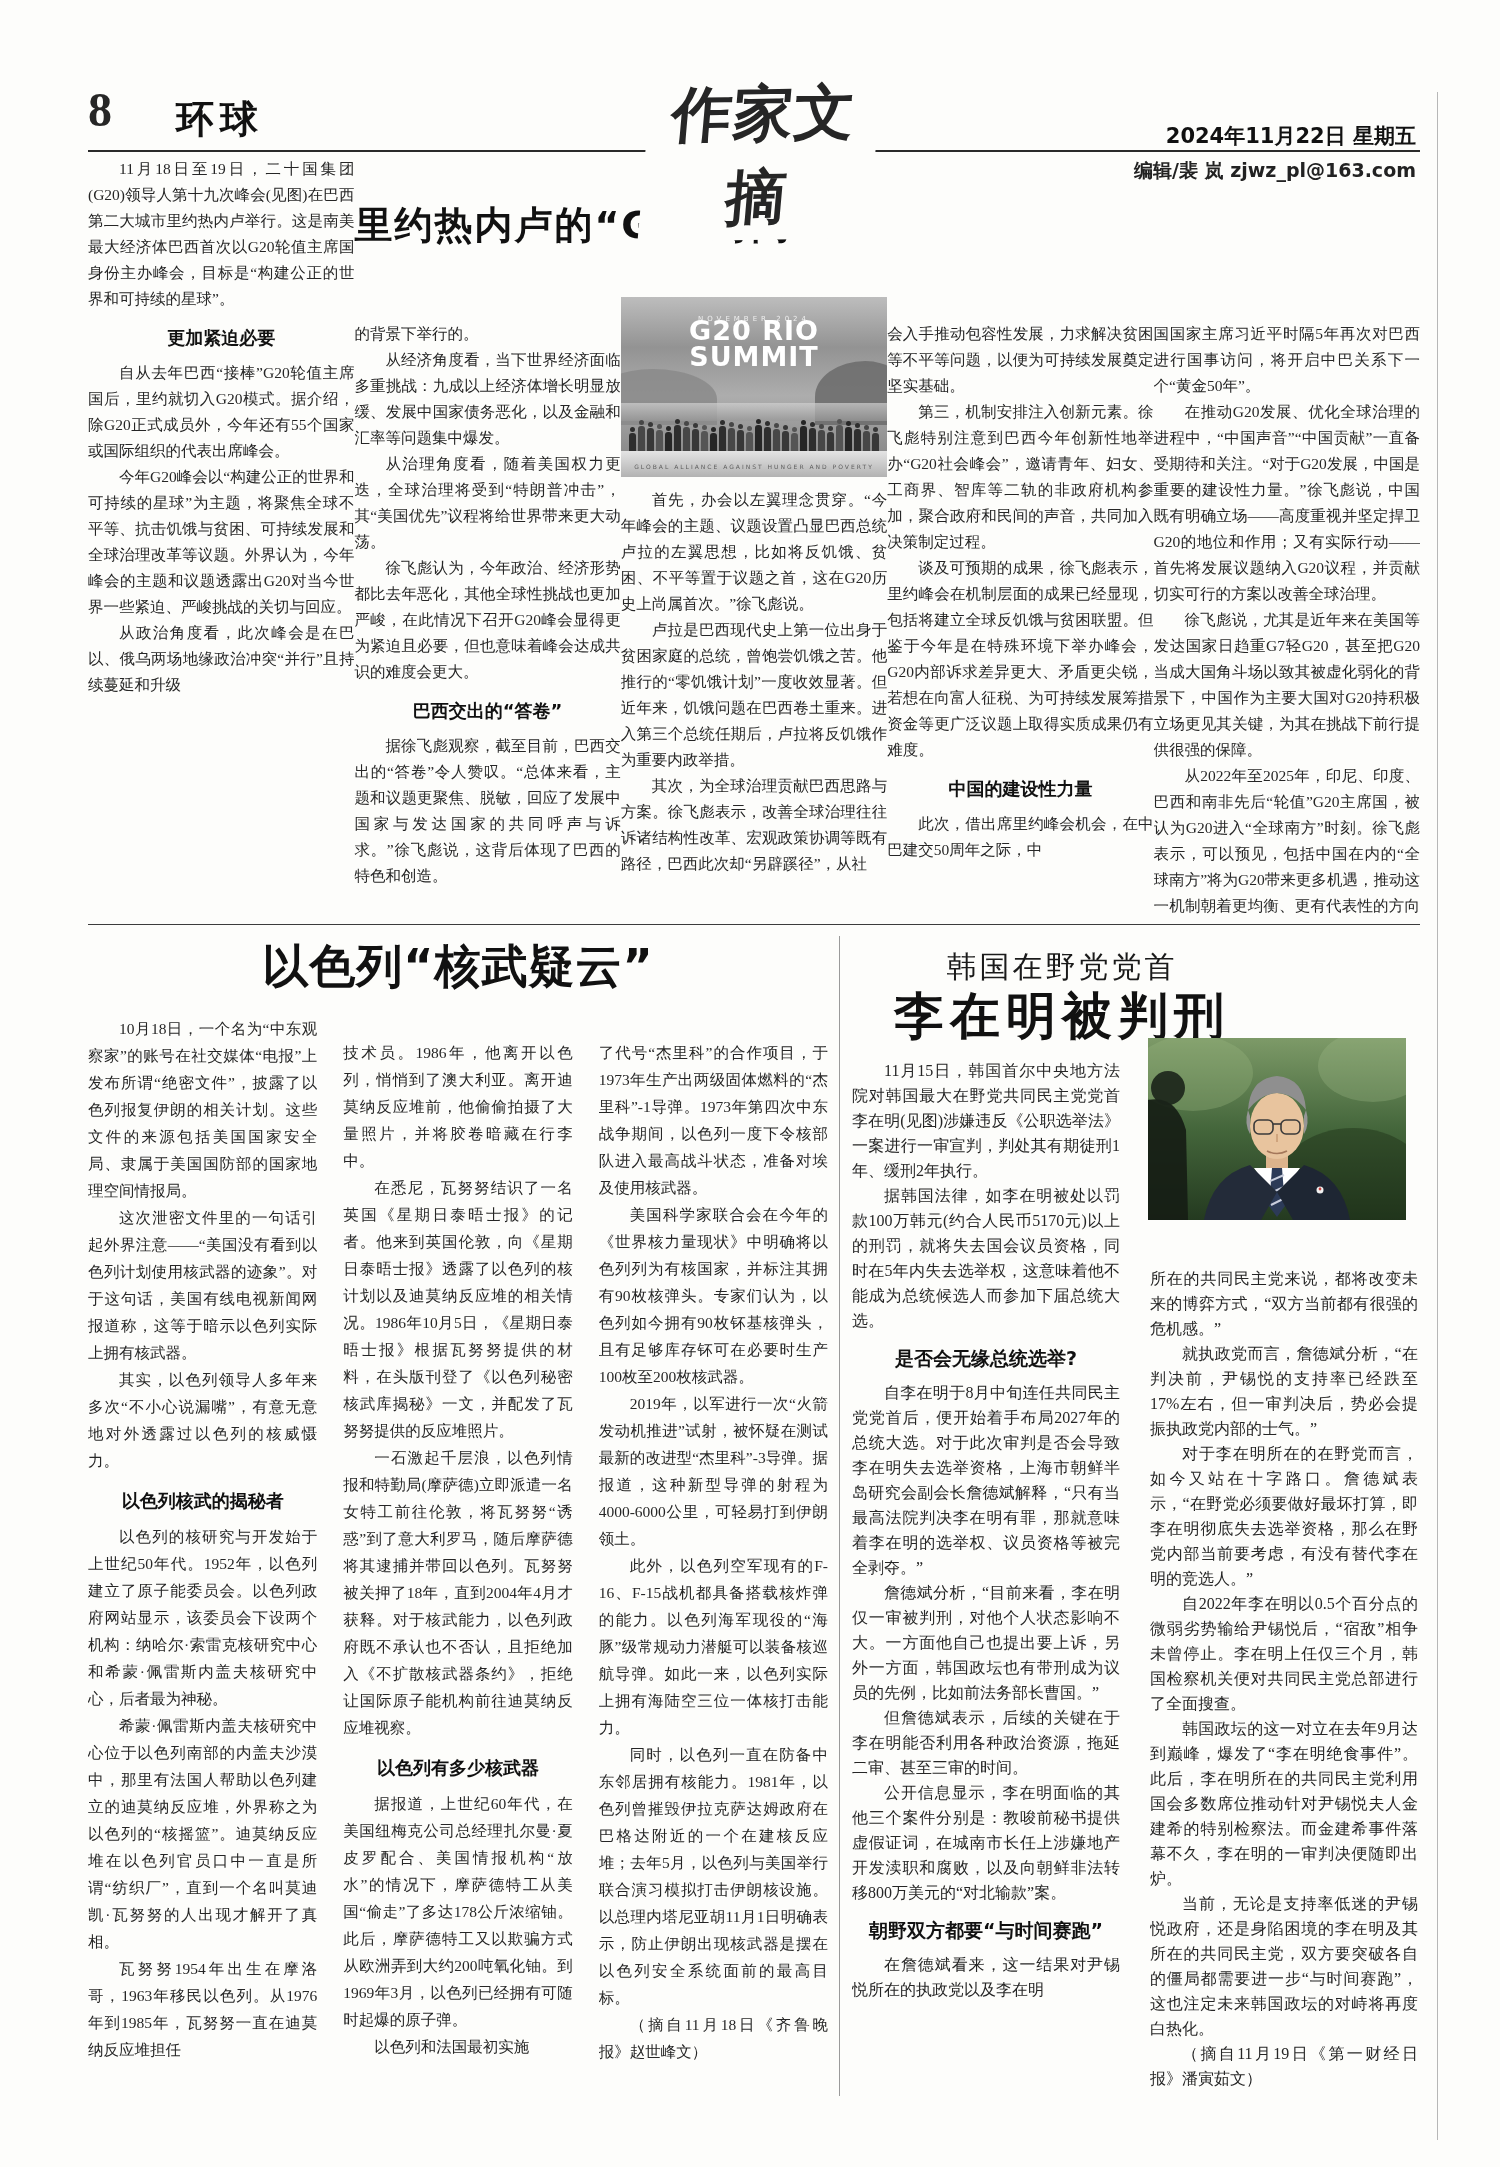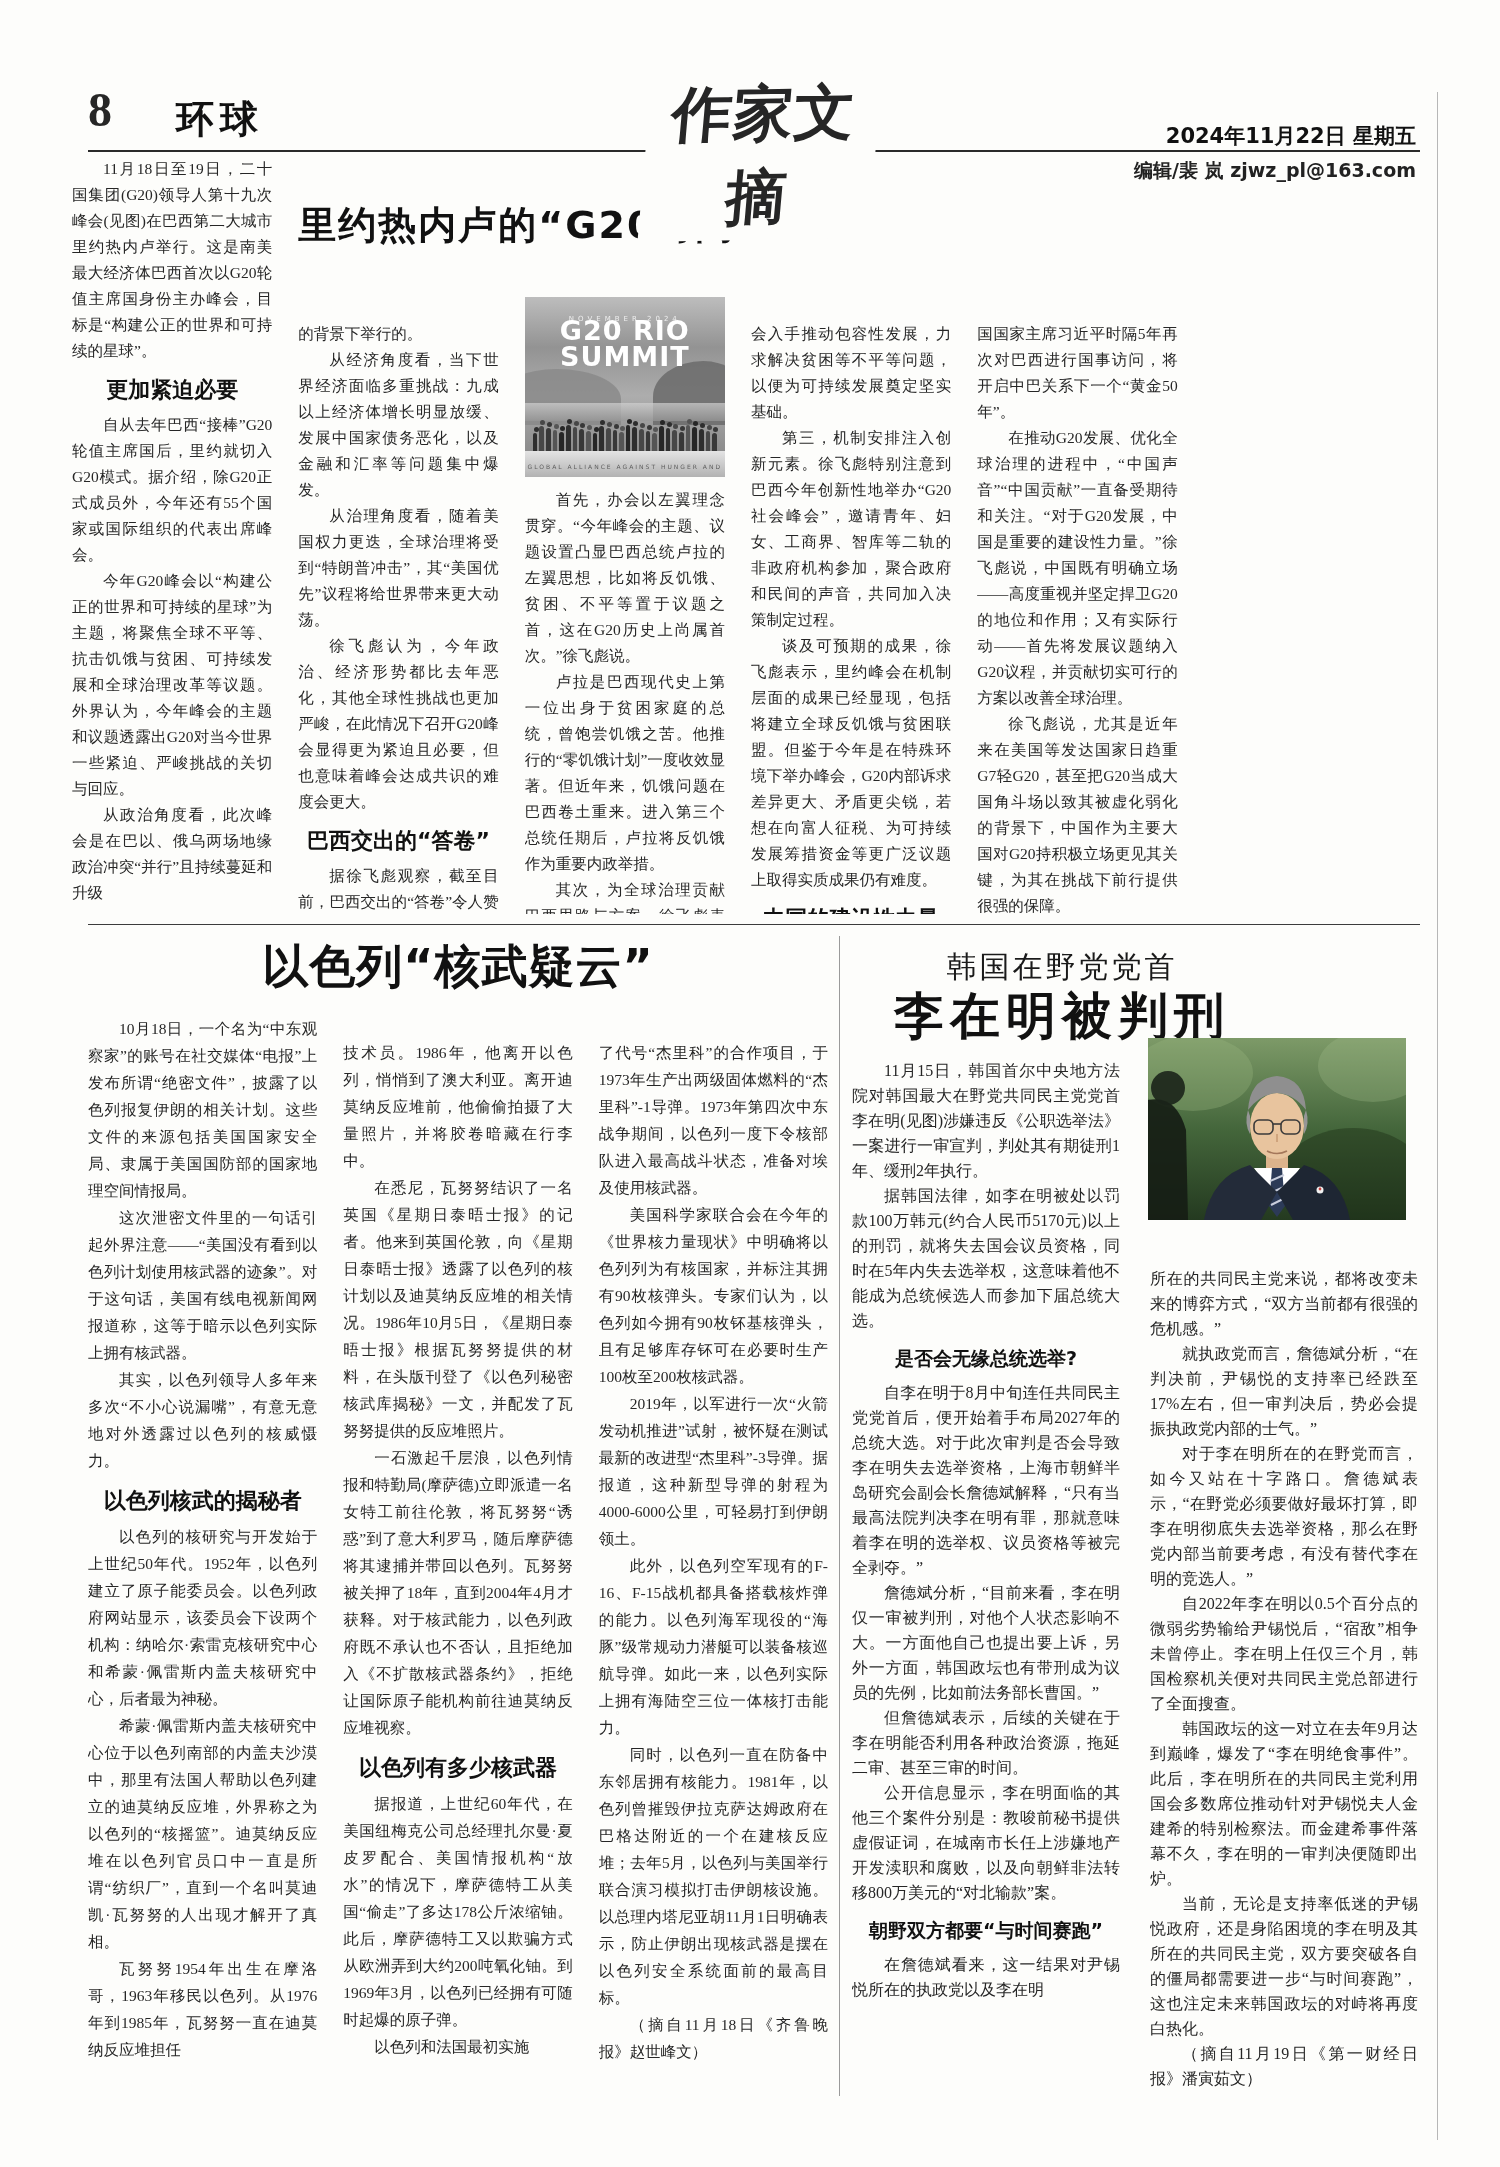--- a/index.html
+++ b/index.html
@@ -14,26 +14,26 @@
   .masthead{position:absolute;left:645px;top:72px;width:230px;text-align:center;font-size:60px;
             font-weight:bold;letter-spacing:1px;transform:skewX(-6deg) rotate(-1deg);
             background:#fdfdfb;z-index:3;line-height:1.4;}
   .hdr-date{position:absolute;right:84px;top:122px;font-size:21px;font-family:"DejaVu Sans","Liberation Sans",sans-serif;font-weight:bold;color:#111;}
   .hdr-editor{position:absolute;right:84px;top:158px;font-size:19px;font-family:"DejaVu Sans","Liberation Sans",sans-serif;font-weight:bold;color:#222;}
 
   
   .bp{margin:0;text-indent:2em;text-align:justify;}
   .cont{text-indent:0;margin-top:24px;}
   .sub{text-align:center;font-family:"DejaVu Sans","Liberation Sans",sans-serif;
-       font-weight:bold;color:#111;font-size:22px;margin:13px 0 9px;}
+       font-weight:bold;color:#111;font-size:18px;margin:13px 0 9px;}
   .attr{margin:0;text-indent:2em;text-align:justify;}
 
   
-  .g20{position:absolute;left:72px;top:156px;width:1332px;height:758px;display:grid;
-       grid-template-columns:repeat(6,1fr);column-gap:26px;grid-template-rows:auto 1fr;overflow:hidden;}
+  .g20{position:absolute;left:88px;top:156px;width:1332px;height:758px;display:grid;
+       grid-template-columns:repeat(5,1fr);grid-template-rows:auto 1fr;overflow:hidden;}
   .g20 .col{font-size:15.5px;line-height:26px;overflow:hidden;}
   .g20-col1{grid-column:1;grid-row:1/3;}
   .g20-head{grid-column:2/5;grid-row:1;text-align:left;font-size:38px;letter-spacing:2px;
             padding:24px 0 24px;line-height:1.1;}
   .g20-col2{grid-column:2;grid-row:2;} .g20-col3{grid-column:3;grid-row:2;}
   .g20-col4{grid-column:4;grid-row:2;} .g20-col5{grid-column:5;grid-row:2;}
 
   
   .g20-photo{position:relative;height:180px;margin-bottom:10px;overflow:hidden;
      background:linear-gradient(180deg,#bdbdbd 0%,#939393 28%,#adadad 55%,#7c7c7c 100%);}

